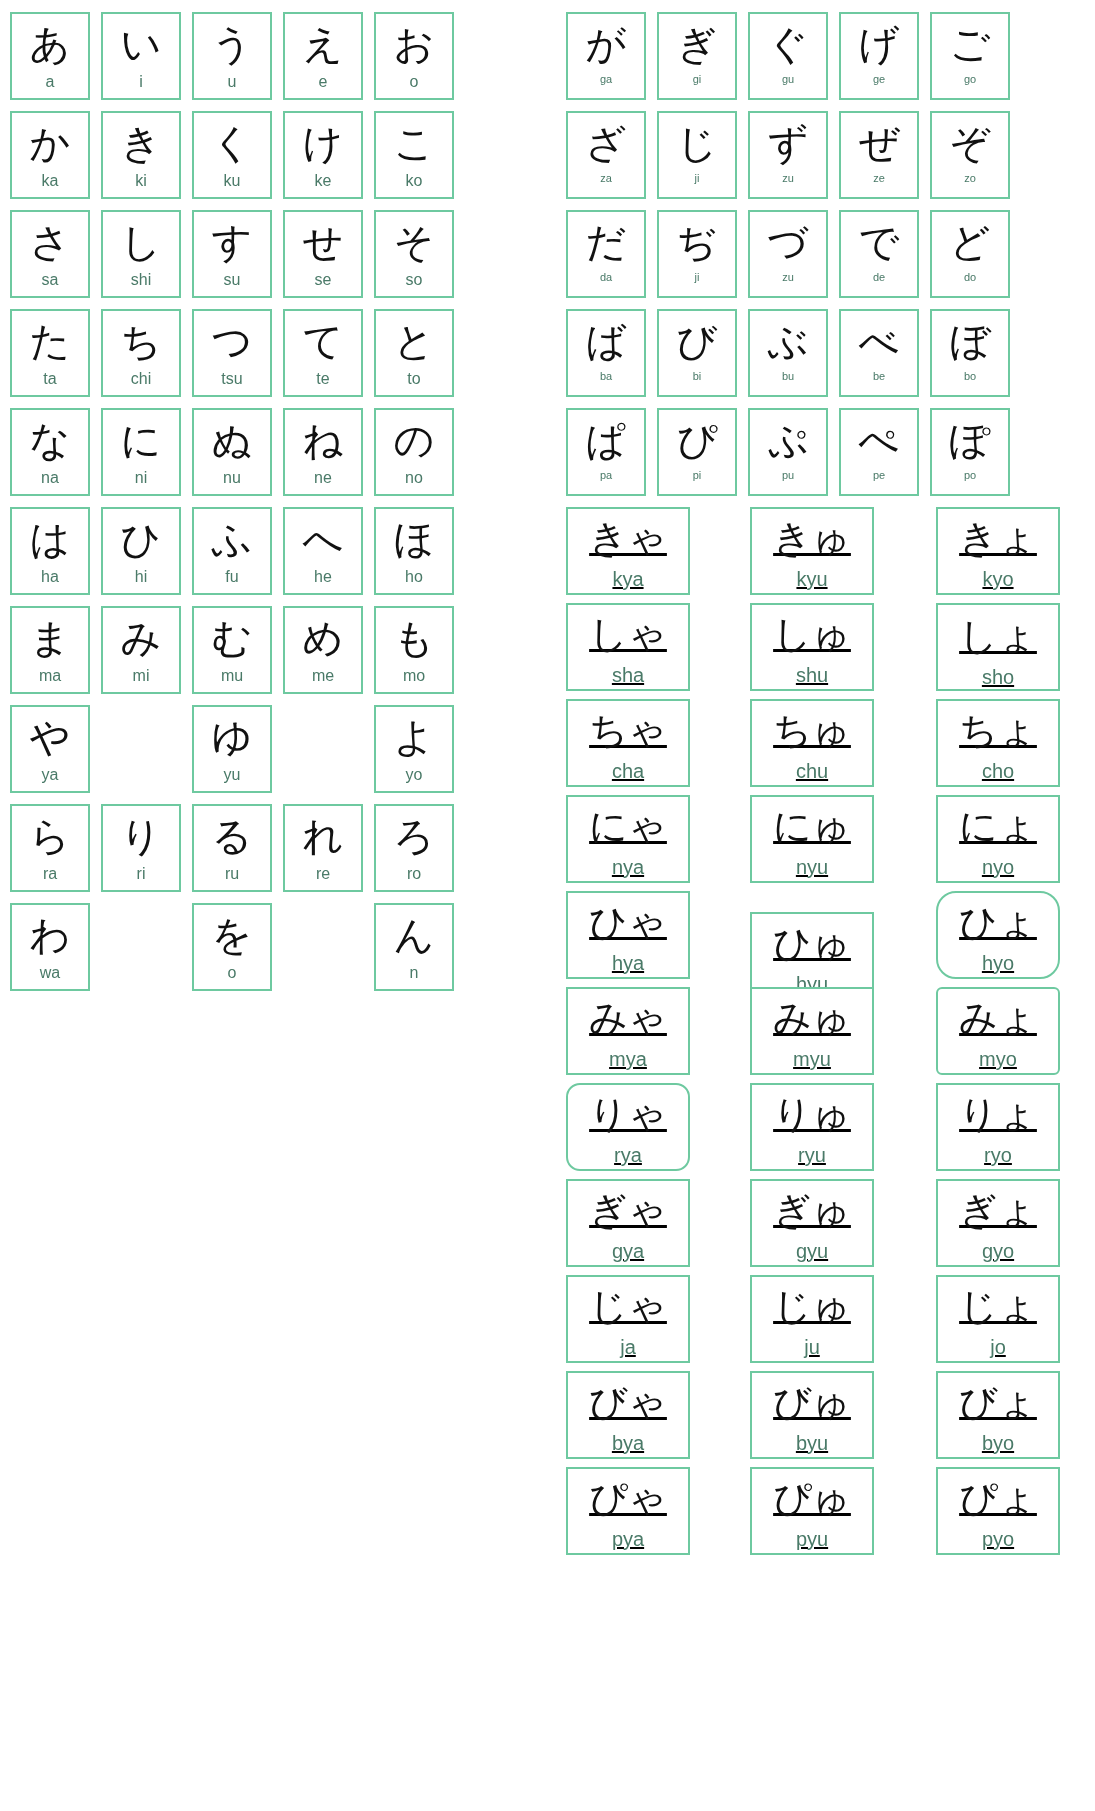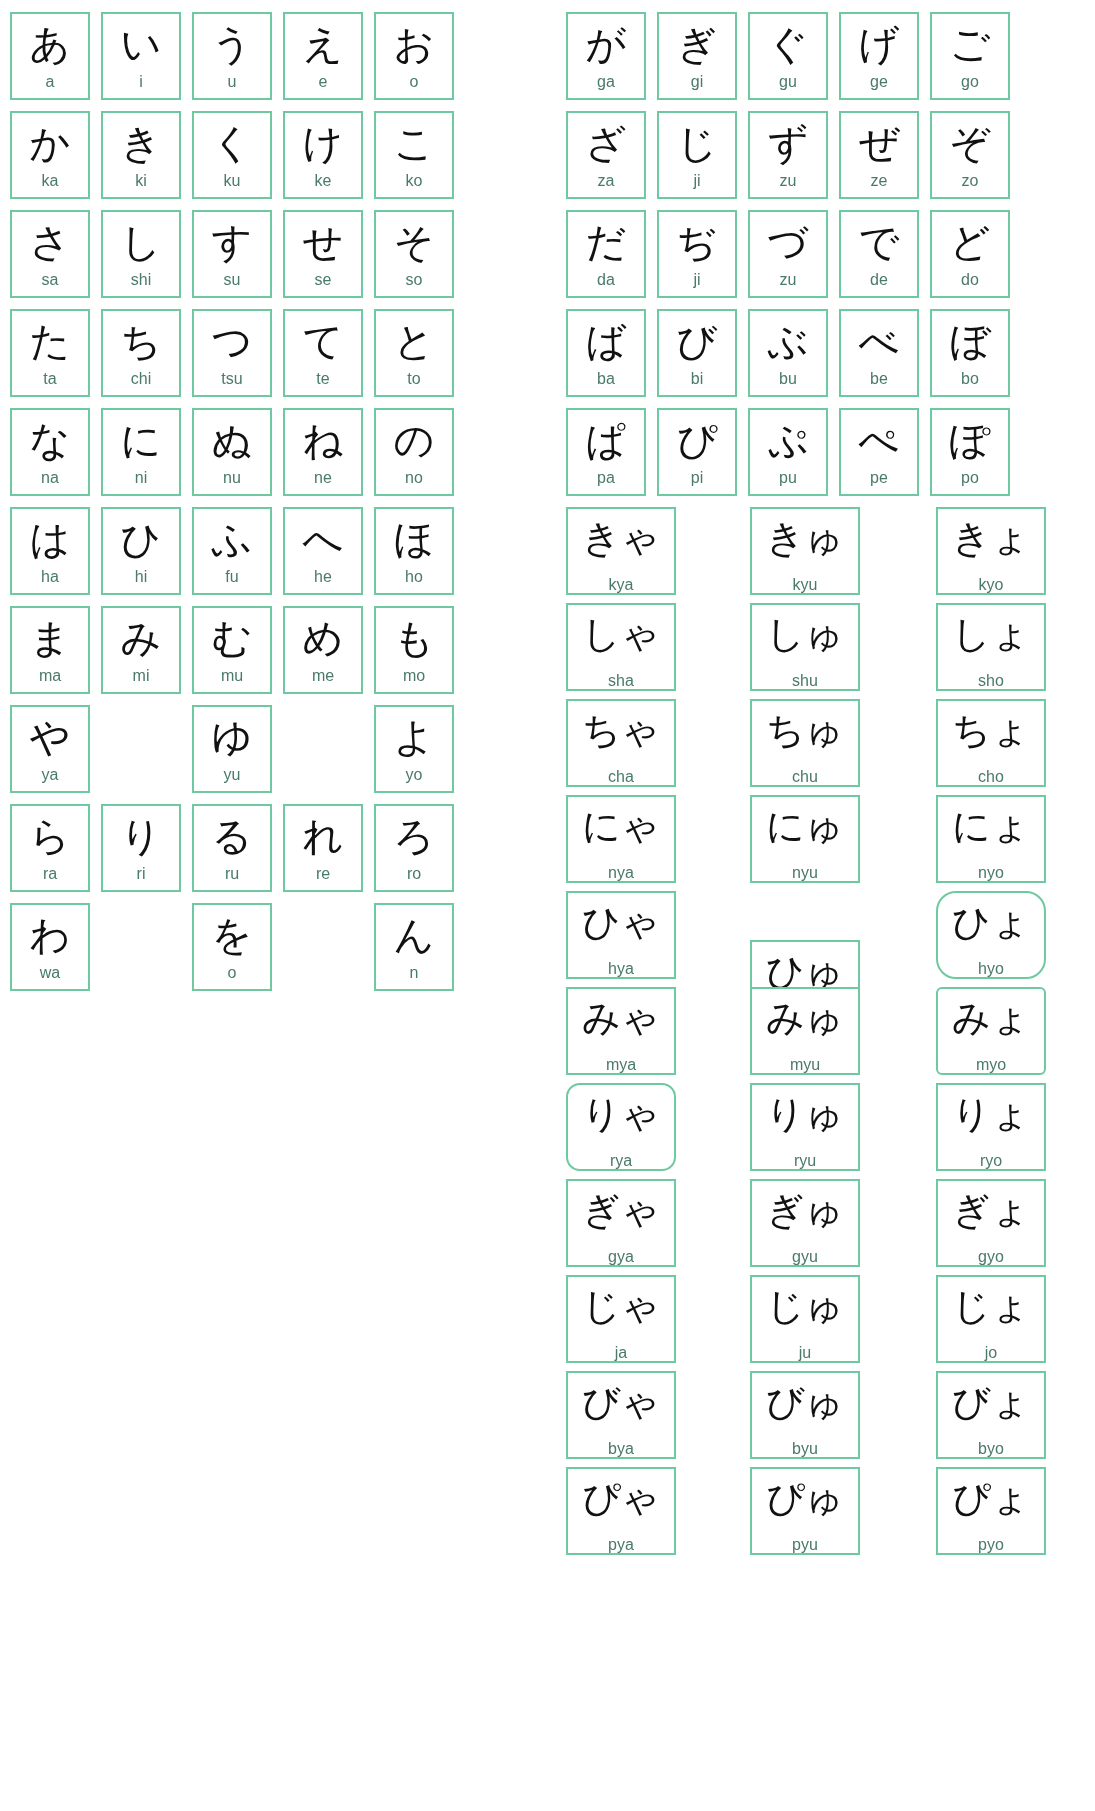--- a/index.html
+++ b/index.html
@@ -58,26 +58,26 @@
   }
 
   
   .grid-gojuon .cell { width: 80px; height: 88px; }
   .grid-gojuon .kana   { font-size: 40px; margin-top: 10px; }
   .grid-gojuon .romaji { font-size: 16px; margin-top: 10px; }
 
   
   .grid-dakuten .cell { width: 80px; height: 88px; }
   .grid-dakuten .kana   { font-size: 40px; margin-top: 10px; }
-  .grid-dakuten .romaji { font-size: 16px; margin-top: 10px; }
+  .grid-dakuten .romaji { font-size: 11px; margin-top: 10px; }
 
   
-  .grid-yoon .cell { width: 110px; height: 88px; }
+  .grid-yoon .cell { width: 124px; height: 88px; text-decoration: underline; }
   .grid-yoon .kana   { font-size: 38px; margin-top: 10px; }
-  .grid-yoon .romaji { font-size: 16px; margin-top: 20px; }
+  .grid-yoon .romaji { font-size: 20px; margin-top: 12px; }
 </style>
 </head>
 <body>
 
 <div id="chart-root">
 
   <div class="grid grid-gojuon">
       <div class="cell" style="left: 10px; top: 12px;">
         <span class="kana">あ</span>
         <span class="romaji">a</span>
@@ -415,21 +415,21 @@
         <span class="romaji">nyu</span>
       </div>
       <div class="cell" style="left: 936px; top: 795px;">
         <span class="kana">にょ</span>
         <span class="romaji">nyo</span>
       </div>
       <div class="cell" style="left: 566px; top: 891px;">
         <span class="kana">ひゃ</span>
         <span class="romaji">hya</span>
       </div>
-      <div class="cell" style="left: 750px; top: 940px;">
+      <div class="cell" style="left: 750px; top: 912px;">
         <span class="kana">ひゅ</span>
         <span class="romaji">hyu</span>
       </div>
       <div class="cell" style="left: 936px; top: 891px; border-radius: 20px;">
         <span class="kana">ひょ</span>
         <span class="romaji">hyo</span>
       </div>
       <div class="cell" style="left: 566px; top: 987px; align-items: center;">
         <span class="kana">みゃ</span>
         <span class="romaji">mya</span>

